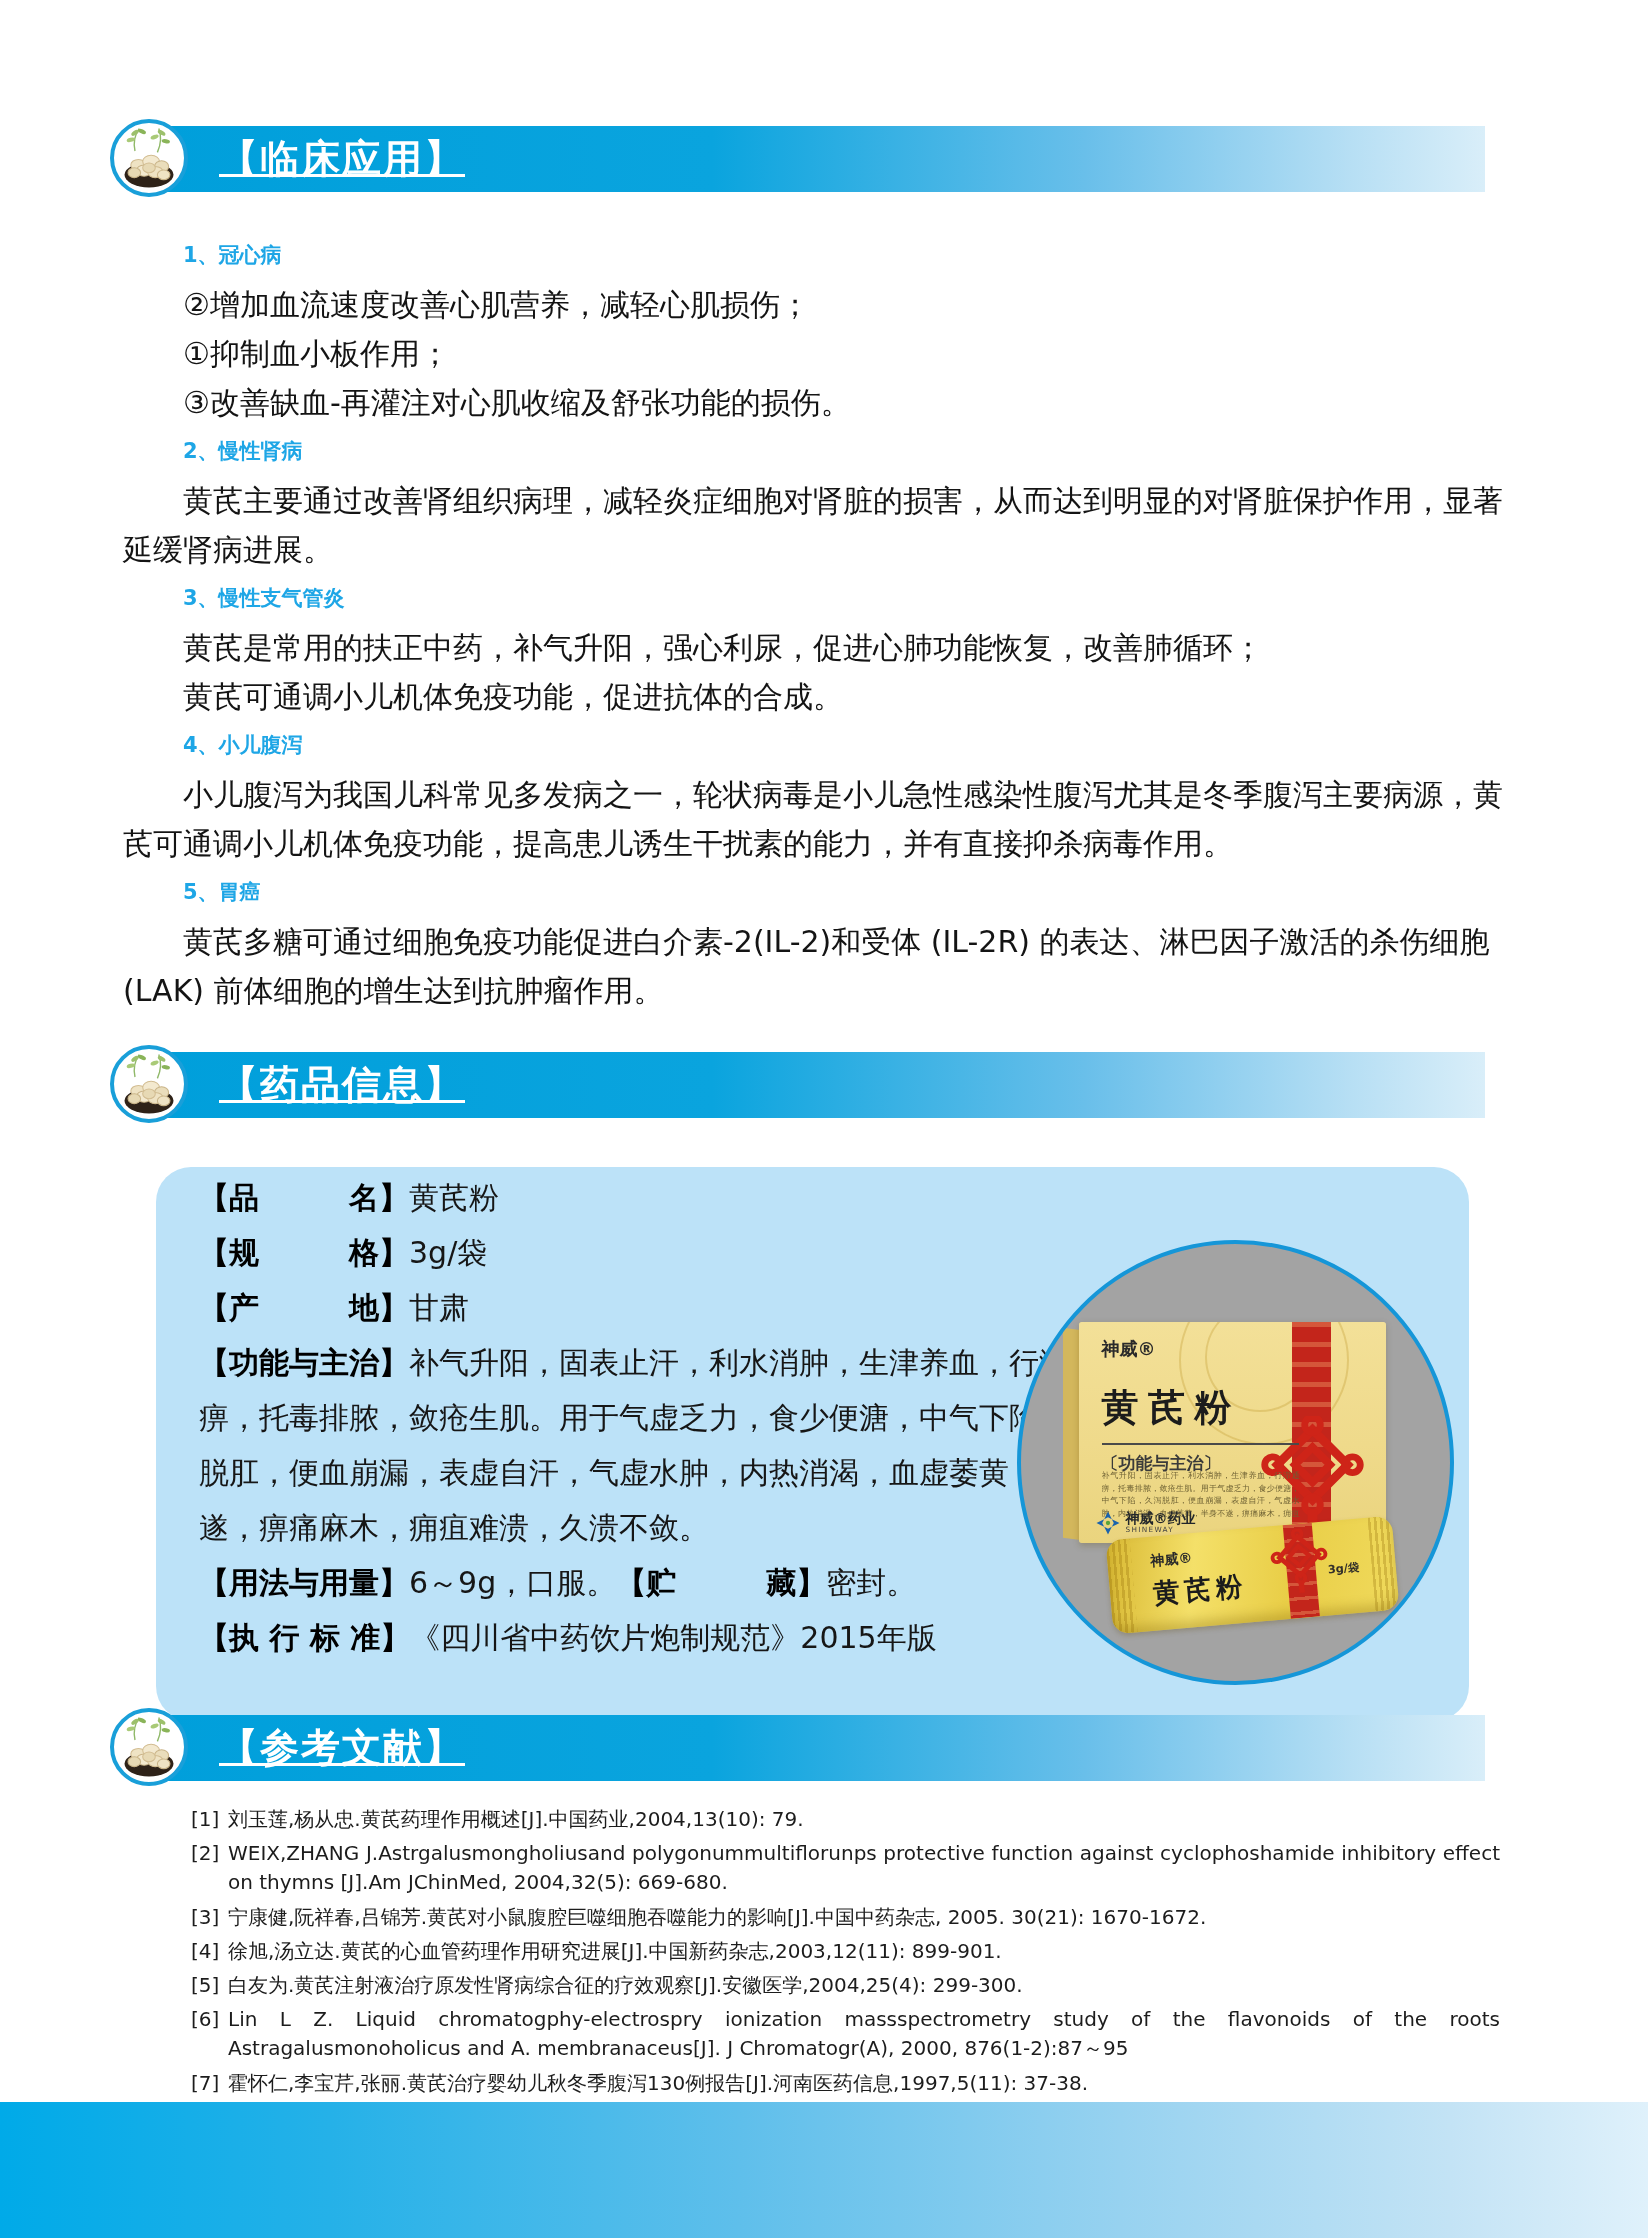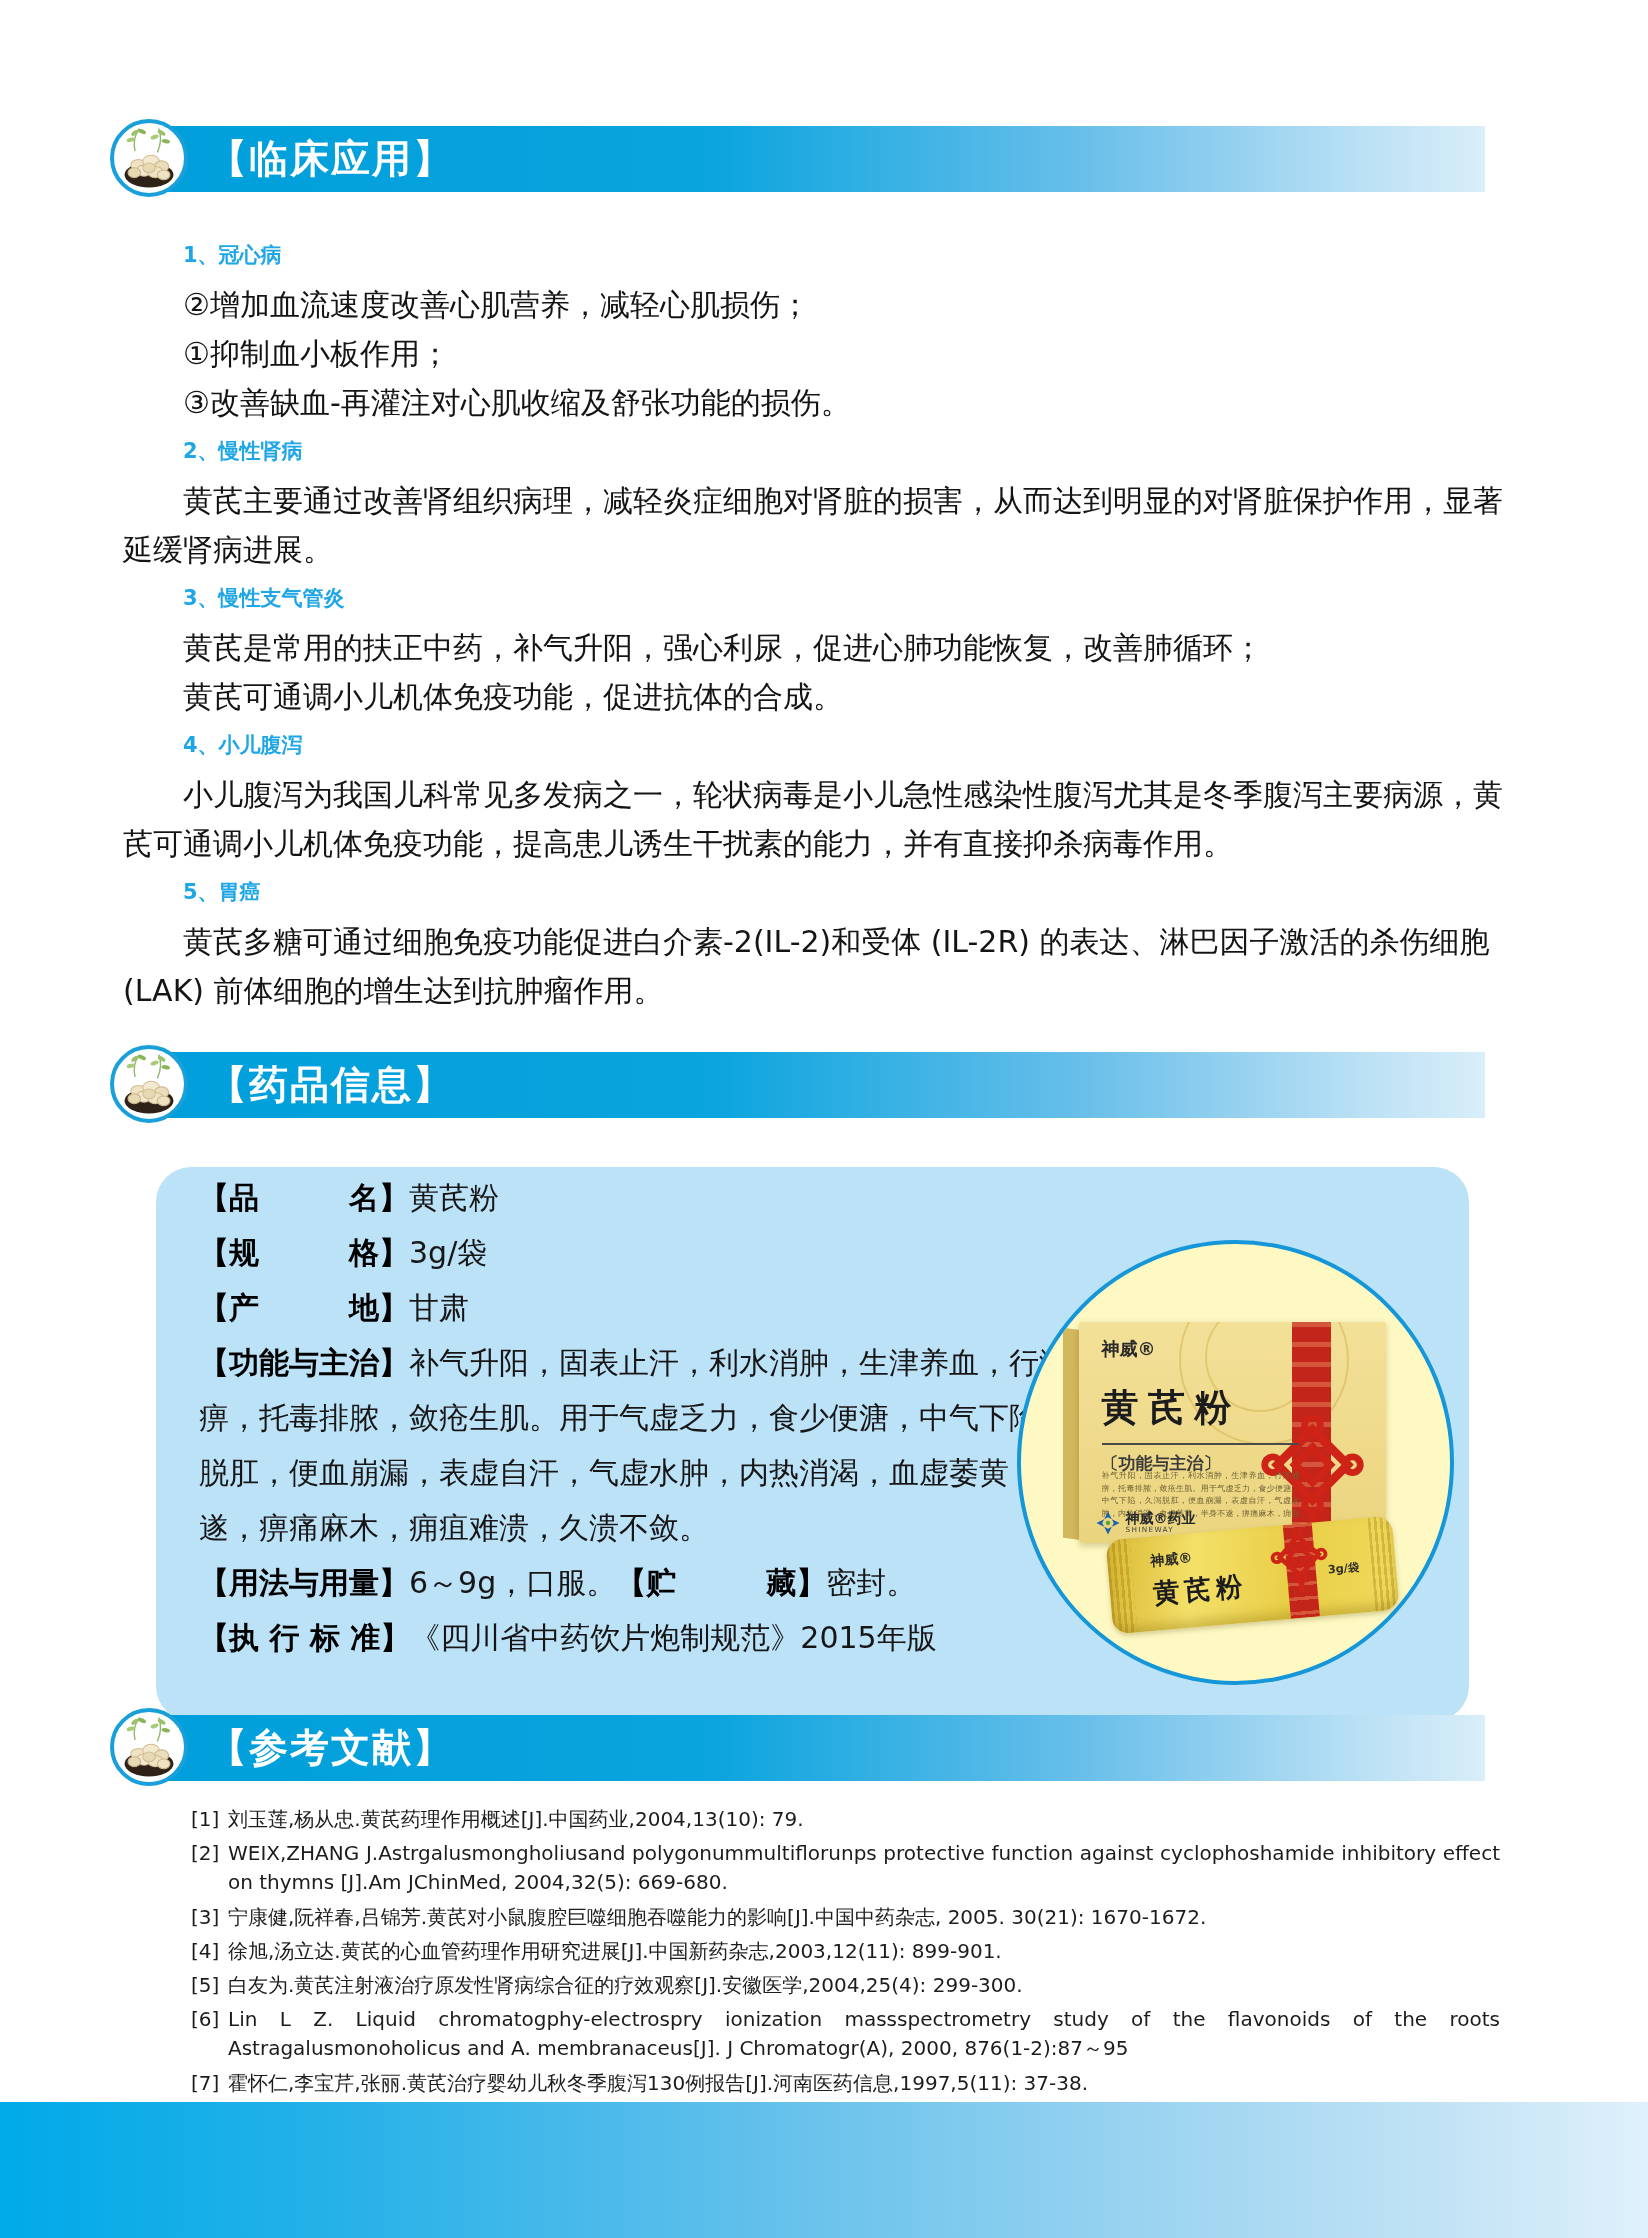--- a/index.html
+++ b/index.html
@@ -11,22 +11,22 @@
   }
   
   .banner{
     position:absolute;left:152px;width:1333px;height:66px;
     background:linear-gradient(90deg,#009fdb 0%,#0aa4de 42%,#69bfea 70%,#b7dff4 90%,#d9eef9 100%);
   }
   #banner-clinical{top:126px;}
   #banner-drug{top:1052px;}
   #banner-refs{top:1715px;}
   .banner .title{
-    position:absolute;left:56px;top:50%;transform:translateY(-50%);
-    color:#ffffff;font-size:39px;font-weight:bold;letter-spacing:2px;white-space:nowrap;
+    position:absolute;left:67px;top:50%;transform:translateY(-50%);
+    color:#ffffff;font-size:39px;font-weight:bold;letter-spacing:2px;white-space:nowrap;text-decoration:underline;
   }
   .banner-circle{
     position:absolute;left:-42px;top:-6.6px;width:70px;height:70px;
     background:#ffffff;border:4.7px solid #199fd9;border-radius:50%;overflow:hidden;
   }
   .banner-circle svg{width:100%;height:100%;}
   
   .clinical-body{
     position:absolute;left:123px;top:231px;width:1383px;
     font-size:30px;line-height:49px;color:#141414;
@@ -42,21 +42,21 @@
   }
   .panel-rows{
     position:absolute;left:43px;top:2.7px;width:931px;
     font-size:30px;line-height:55px;color:#161616;
   }
   .panel-rows .row{margin:0;}
   .panel-rows .lbl{font-weight:bold;color:#000000;}
   
   .product-circle{
     position:absolute;left:861px;top:73px;width:429px;height:437px;
-    background:#fef9c3;border:4.7px solid #1596d8;border-radius:50%;overflow:hidden;
+    background:#a3a3a3;border:4.7px solid #1596d8;border-radius:50%;overflow:hidden;
   }
   .box{position:absolute;left:58px;top:78px;width:307px;height:221px;}
   .box-side{
     position:absolute;left:-16px;top:6.6px;width:18.6px;height:210px;
     background:#d3b75c;transform:skewY(7deg);
   }
   .box-front{
     position:absolute;inset:0;border-radius:2.7px;overflow:hidden;
     background:linear-gradient(180deg,#f3e098 0%,#efda8b 55%,#ead47e 100%);
     box-shadow:0 2.7px 6.6px rgba(90,70,10,.25);

